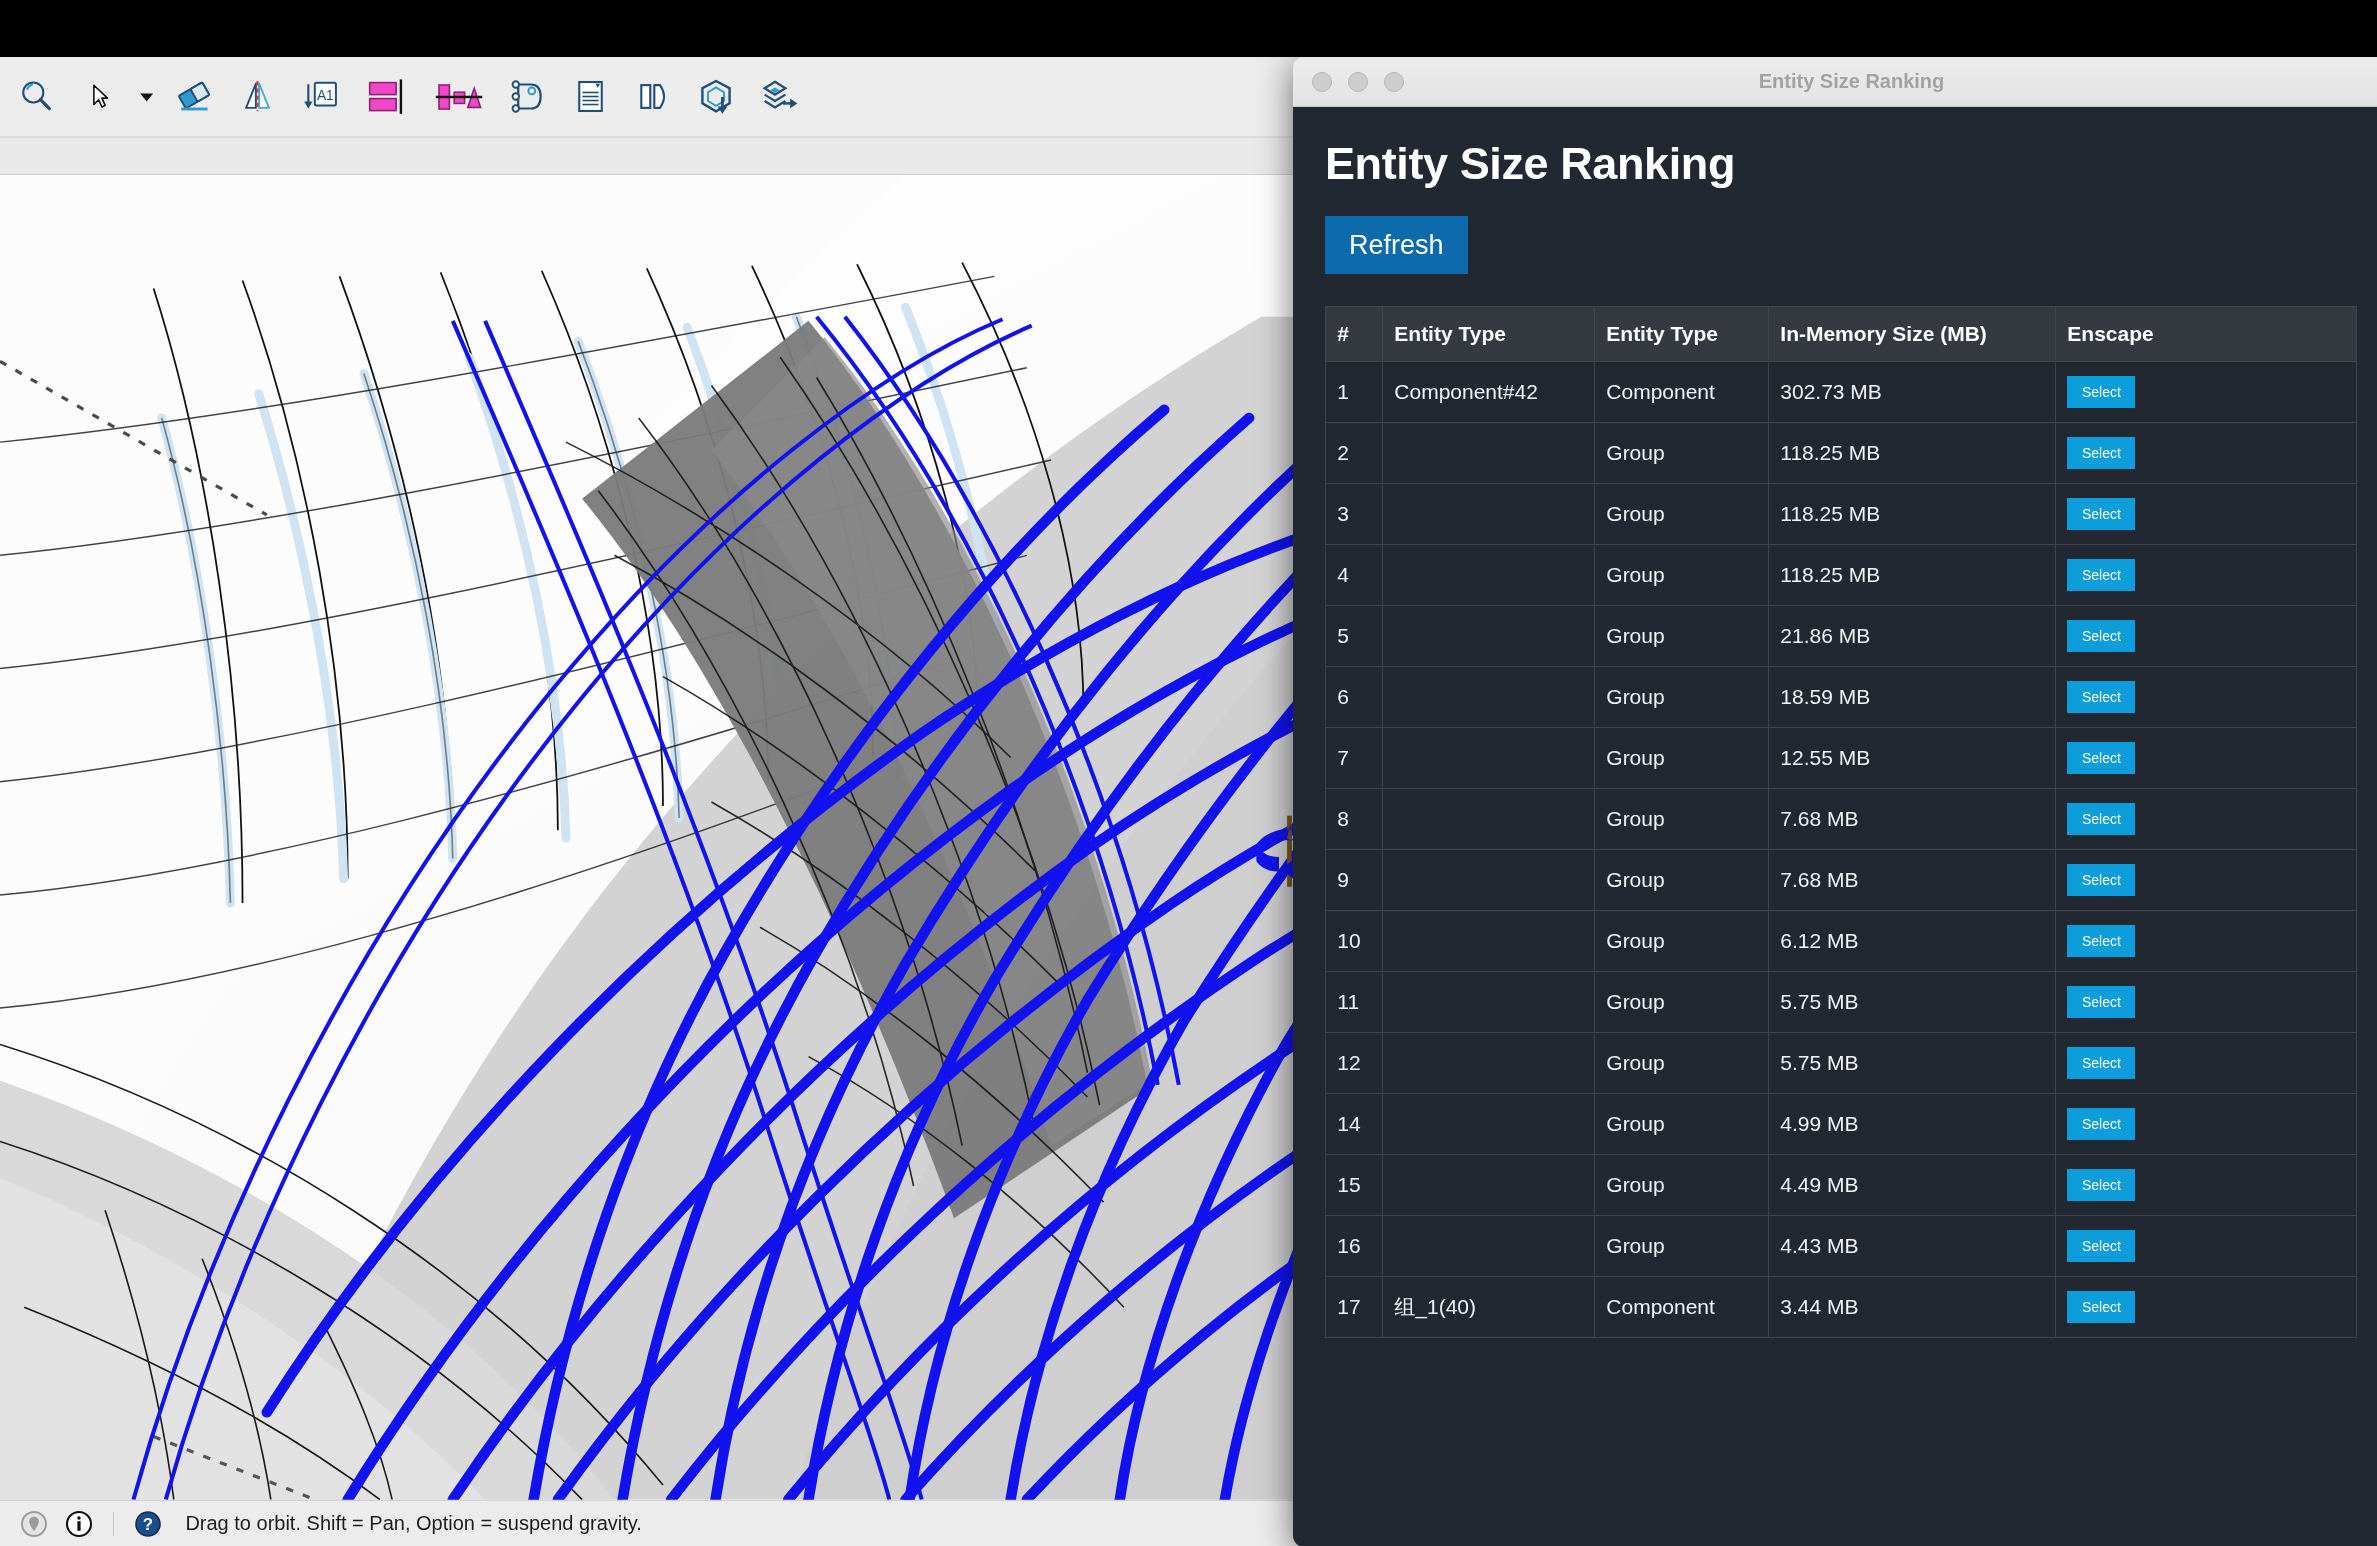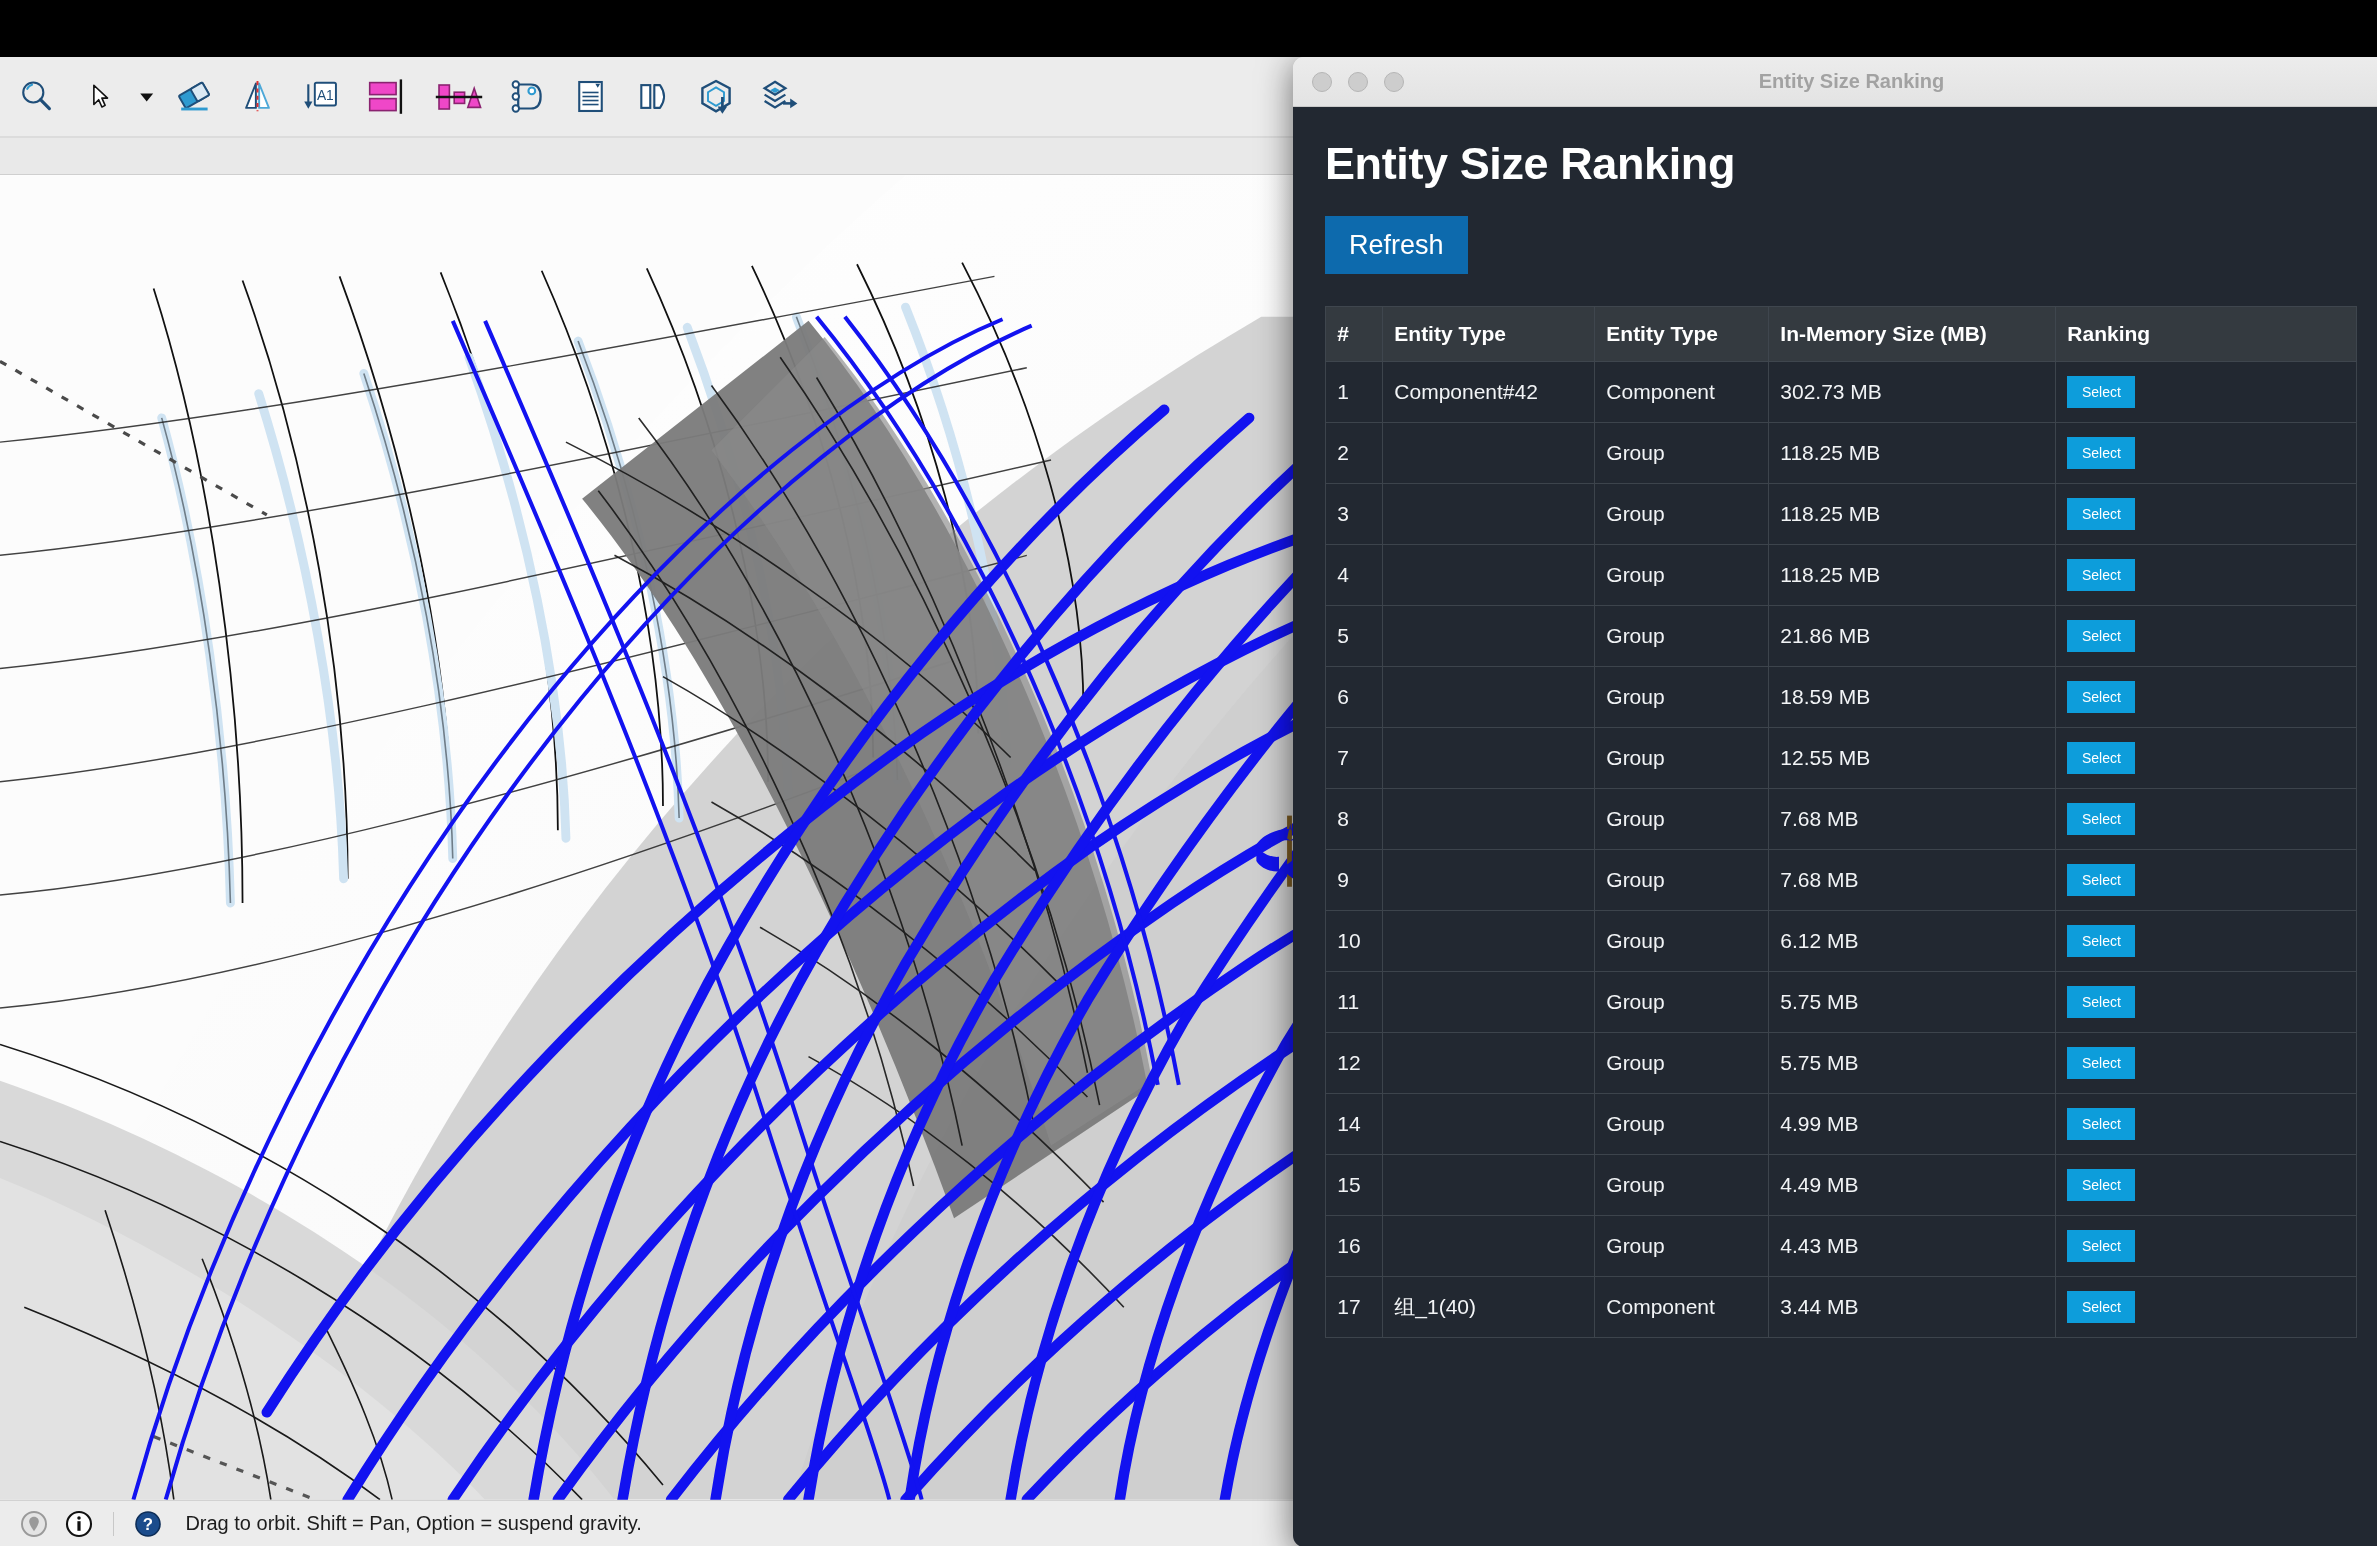--- a/index.html
+++ b/index.html
@@ -531,21 +531,21 @@
               <col class="col-type">
             <col class="col-size">
               <col class="col-action">
           </colgroup>
           <thead>
             <tr>
               <th>#</th>
               <th>Entity Type</th>
               <th>Entity Type</th>
               <th>In-Memory Size (MB)</th>
-              <th>Ranking</th>
+              <th>Enscape</th>
             </tr>
           </thead>
           <tbody id="table-body">
               <tr>
                 <td>1</td>
                 <td>Component#42</td>
                 <td>Component</td>
                 <td>302.73 MB</td>
                 <td><button class="select-btn">Select</button></td>
               </tr>

